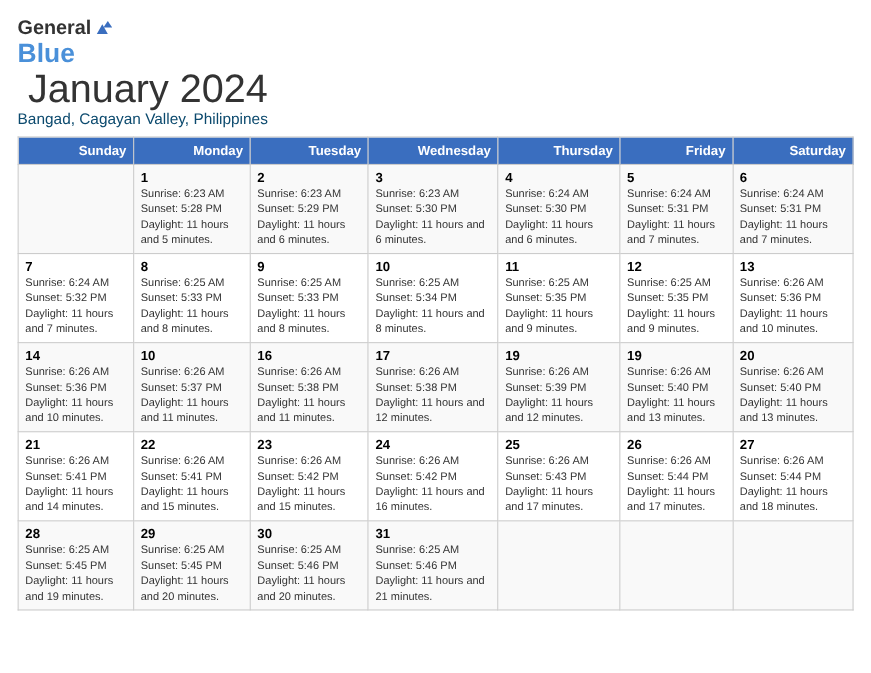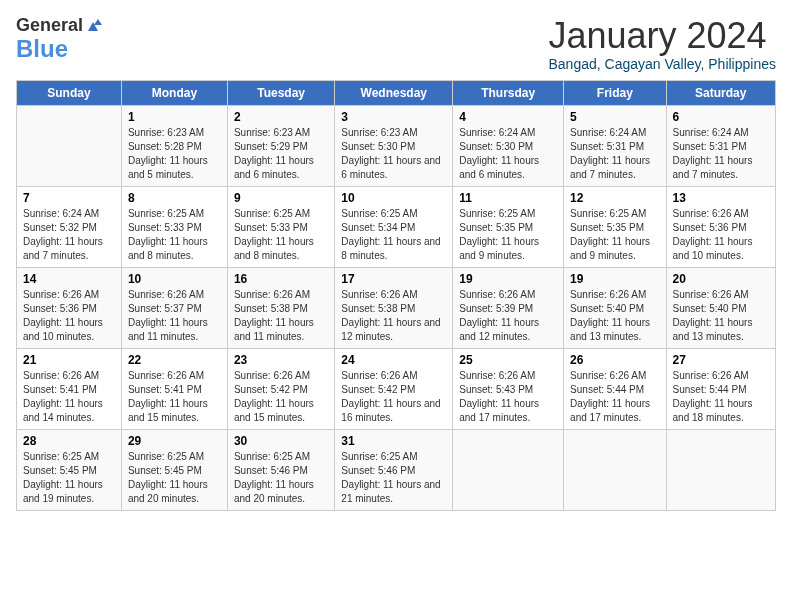--- a/index.html
+++ b/index.html
@@ -8,60 +8,61 @@
       background: #fff;
       width: 792px;
       min-height: 612px;
       padding: 16px;
     }
     .header {
       display: flex;
       justify-content: space-between;
       align-items: flex-start;
       margin-bottom: 8px;
+      flex-direction: column;
     }
     .logo {
       display: flex;
       align-items: center;
       gap: 4px;
     }
     .logo-text-general {
       font-size: 18px;
       font-weight: bold;
       color: #333;
       line-height: 1;
     }
     .logo-text-blue {
       font-size: 24px;
       font-weight: bold;
       color: #4a90d9;
       line-height: 1;
     }
     .title-block {
-      text-align: left;
+      text-align: right;
     }
     .calendar-title {
       font-size: 36px;
       font-weight: normal;
       color: #333;
       line-height: 1.1;
     }
     .calendar-subtitle {
       font-size: 14px;
       color: #0c4a6e;
     }
     table {
       width: 100%;
       border-collapse: collapse;
       font-size: 10.5px;
     }
     thead tr th {
       background-color: #3a6ebf;
       color: #fff;
-      text-align: center;
+      text-align: right;
       padding: 5px 6px;
       font-size: 12px;
       font-weight: bold;
       border: 1px solid #ccc;
     }
     tbody tr td {
       vertical-align: top;
       border: 1px solid #ccc;
       padding: 4px 6px;
       min-height: 70px;

